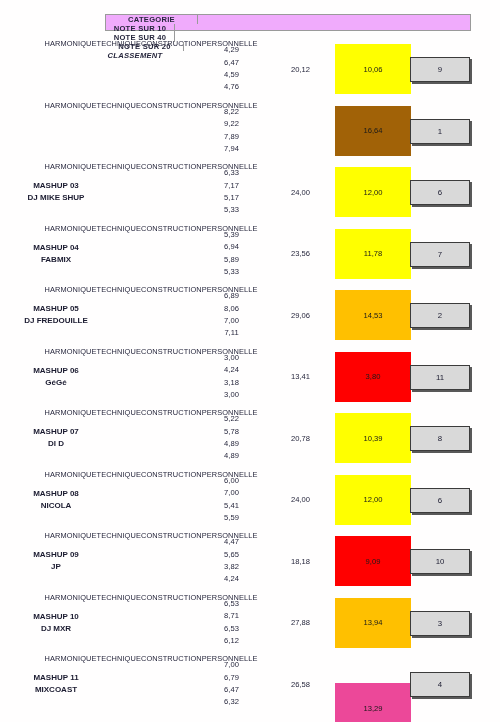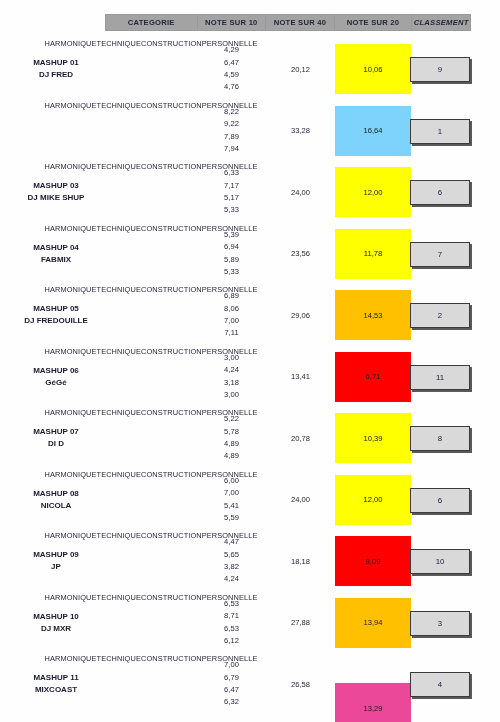--- a/index.html
+++ b/index.html
@@ -26,21 +26,22 @@
   
   .header-row {
     position: absolute;
     left: 105px;
     top: 14px;
     width: 366px;
     height: 17px;
     display: flex;
     box-sizing: border-box;
     border: 1px solid #9a9a9a;
-    background: #a3a3a3;
+    background: #f0abfc;
+    flex-direction: column;
   }
   .header-cell {
     box-sizing: border-box;
     border-right: 1px solid #9a9a9a;
     display: flex;
     align-items: center;
     justify-content: center;
     font-size: 7.6px;
     font-weight: bold;
     letter-spacing: .25px;
@@ -169,24 +170,20 @@
   <div class="header-row">
     <div class="header-cell hc-categorie">CATEGORIE</div>
     <div class="header-cell hc-note10">NOTE SUR 10</div>
     <div class="header-cell hc-note40">NOTE SUR 40</div>
     <div class="header-cell hc-note20">NOTE SUR 20</div>
     <div class="header-cell hc-classement">CLASSEMENT</div>
   </div>
 
   <div id="rows-container">
       <div class="group" style="top: 38px;">
-        <div class="mashup-label">
-          <span class="l1">MASHUP 01</span>
-          <span class="l2">DJ FRED</span>
-        </div>
         <div class="criteria">
           <span>HARMONIQUE</span>
           <span>TECHNIQUE</span>
           <span>CONSTRUCTION</span>
           <span>PERSONNELLE</span>
         </div>
         <div class="scores">
           <span>4,29</span>
           <span>6,47</span>
           <span>4,59</span>
@@ -202,22 +199,21 @@
           <span>TECHNIQUE</span>
           <span>CONSTRUCTION</span>
           <span>PERSONNELLE</span>
         </div>
         <div class="scores">
           <span>8,22</span>
           <span>9,22</span>
           <span>7,89</span>
           <span>7,94</span>
         </div>
-        <div class="total40">33,28</div>
-        <div class="note20-box" style="background: #7dd3fc;">16,64</div>
+        <div class="note20-box" style="background: #a16207;">16,64</div>
         <div class="classement-box">1</div>
       </div>
       <div class="group" style="top: 161px;">
         <div class="mashup-label">
           <span class="l1">MASHUP 03</span>
           <span class="l2">DJ MIKE SHUP</span>
         </div>
         <div class="criteria">
           <span>HARMONIQUE</span>
           <span>TECHNIQUE</span>
@@ -287,21 +283,21 @@
           <span>CONSTRUCTION</span>
           <span>PERSONNELLE</span>
         </div>
         <div class="scores">
           <span>3,00</span>
           <span>4,24</span>
           <span>3,18</span>
           <span>3,00</span>
         </div>
         <div class="total40">13,41</div>
-        <div class="note20-box" style="background: rgb(255, 0, 0);">6,71</div>
+        <div class="note20-box" style="background: rgb(255, 0, 0);">3,80</div>
         <div class="classement-box">11</div>
       </div>
       <div class="group" style="top: 407px;">
         <div class="mashup-label">
           <span class="l1">MASHUP 07</span>
           <span class="l2">DI D</span>
         </div>
         <div class="criteria">
           <span>HARMONIQUE</span>
           <span>TECHNIQUE</span>

